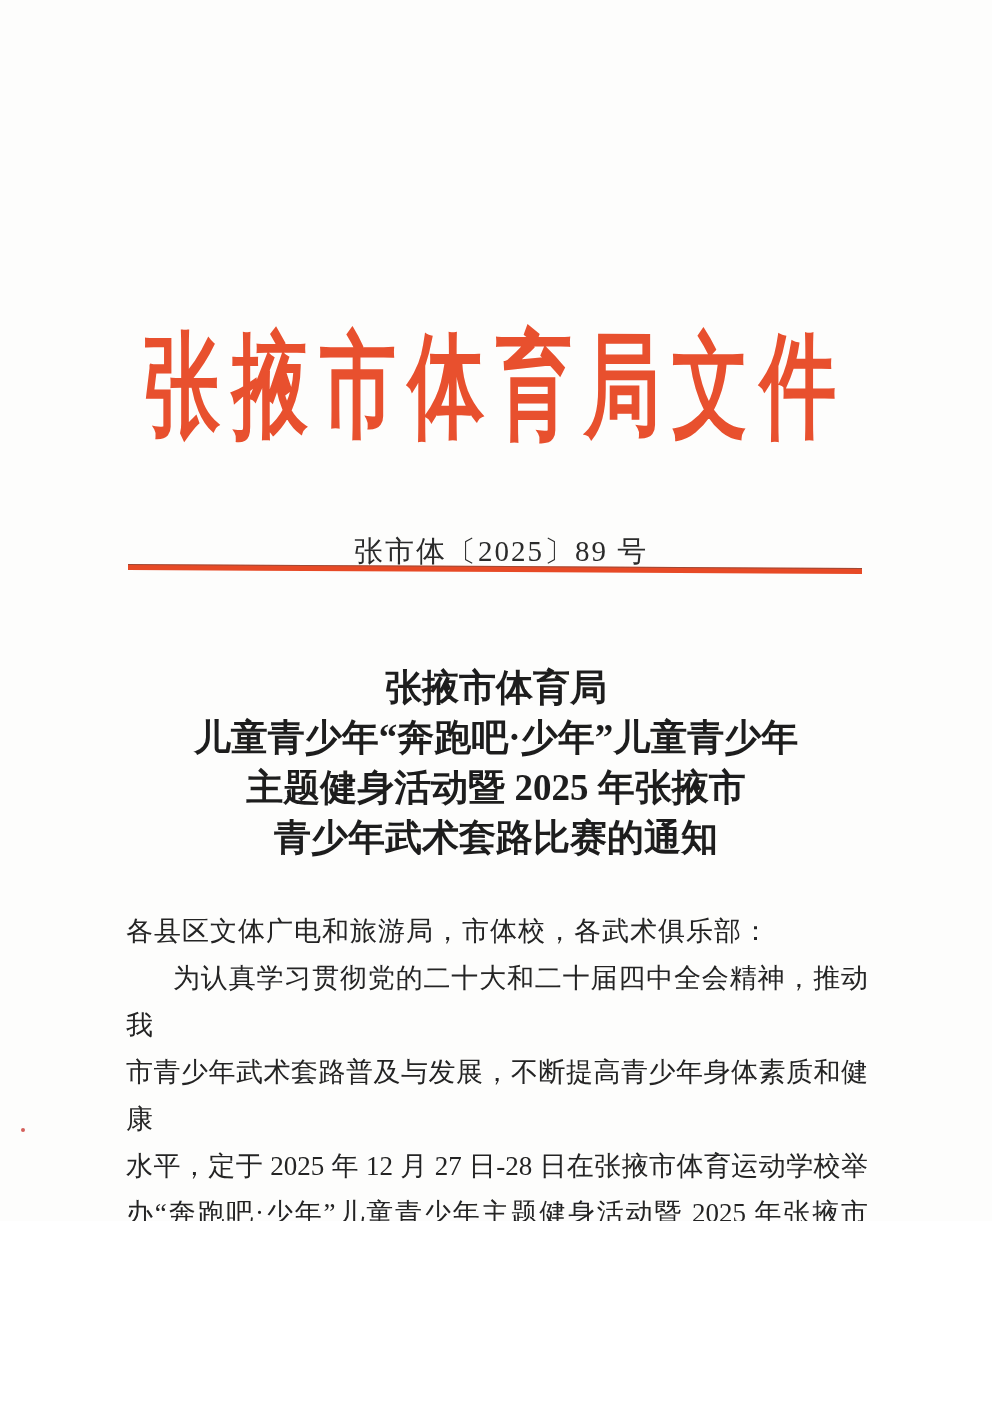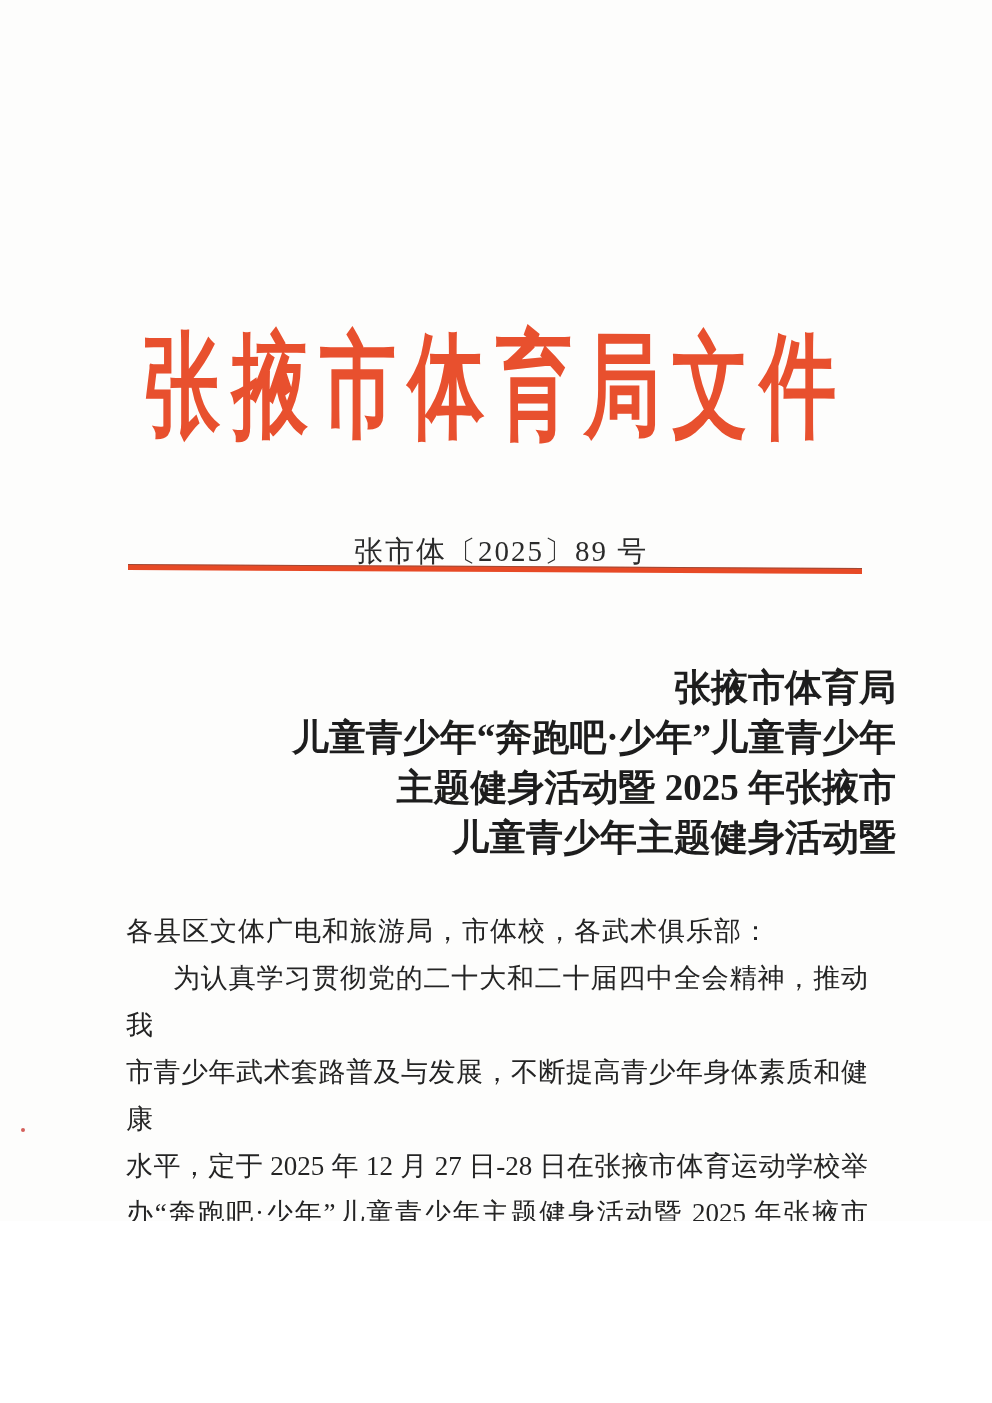--- a/index.html
+++ b/index.html
@@ -50,21 +50,21 @@
   
   .doc-title {
     position: absolute;
     top: 663px; left: 96px; width: 800px;
     text-align: center;
     font-size: 37px;
     font-weight: bold;
     line-height: 50px;
     color: #1d1d1d;
   }
-  .title-line { white-space: nowrap; text-align: right; }
+  .title-line { white-space: nowrap; }
   
   .body-text {
     position: absolute;
     top: 908px; left: 126px; width: 742px;
     font-size: 27px;
     line-height: 47px;
     color: #242424;
   }
   .body-line { white-space: nowrap; }
   .salutation {
@@ -103,21 +103,21 @@
   <div class="red-header">张掖市体育局文件</div>
 
   <div class="doc-number">张市体〔2025〕89 号</div>
 
   <div class="red-line"></div>
 
   <div class="doc-title">
     <div class="title-line">张掖市体育局</div>
     <div class="title-line">儿童青少年“奔跑吧·少年”儿童青少年</div>
     <div class="title-line">主题健身活动暨 2025 年张掖市</div>
-    <div class="title-line">儿童青少年主题健身活动暨</div>
+    <div class="title-line">青少年武术套路比赛的通知</div>
   </div>
 
   <div class="body-text">
     <div class="body-line salutation">各县区文体广电和旅游局，市体校，各武术俱乐部：</div>
     <div class="body-line just indent">为认真学习贯彻党的二十大和二十届四中全会精神，推动我</div>
     <div class="body-line just">市青少年武术套路普及与发展，不断提高青少年身体素质和健康</div>
     <div class="body-line just">水平，定于 2025 年 12 月 27 日-28 日在张掖市体育运动学校举</div>
     <div class="body-line just">办“奔跑吧·少年”儿童青少年主题健身活动暨 2025 年张掖市</div>
     <div class="body-line just">文体广电和旅游局。请各县（区）文体广电和旅游局、市体校、</div>
   </div>

